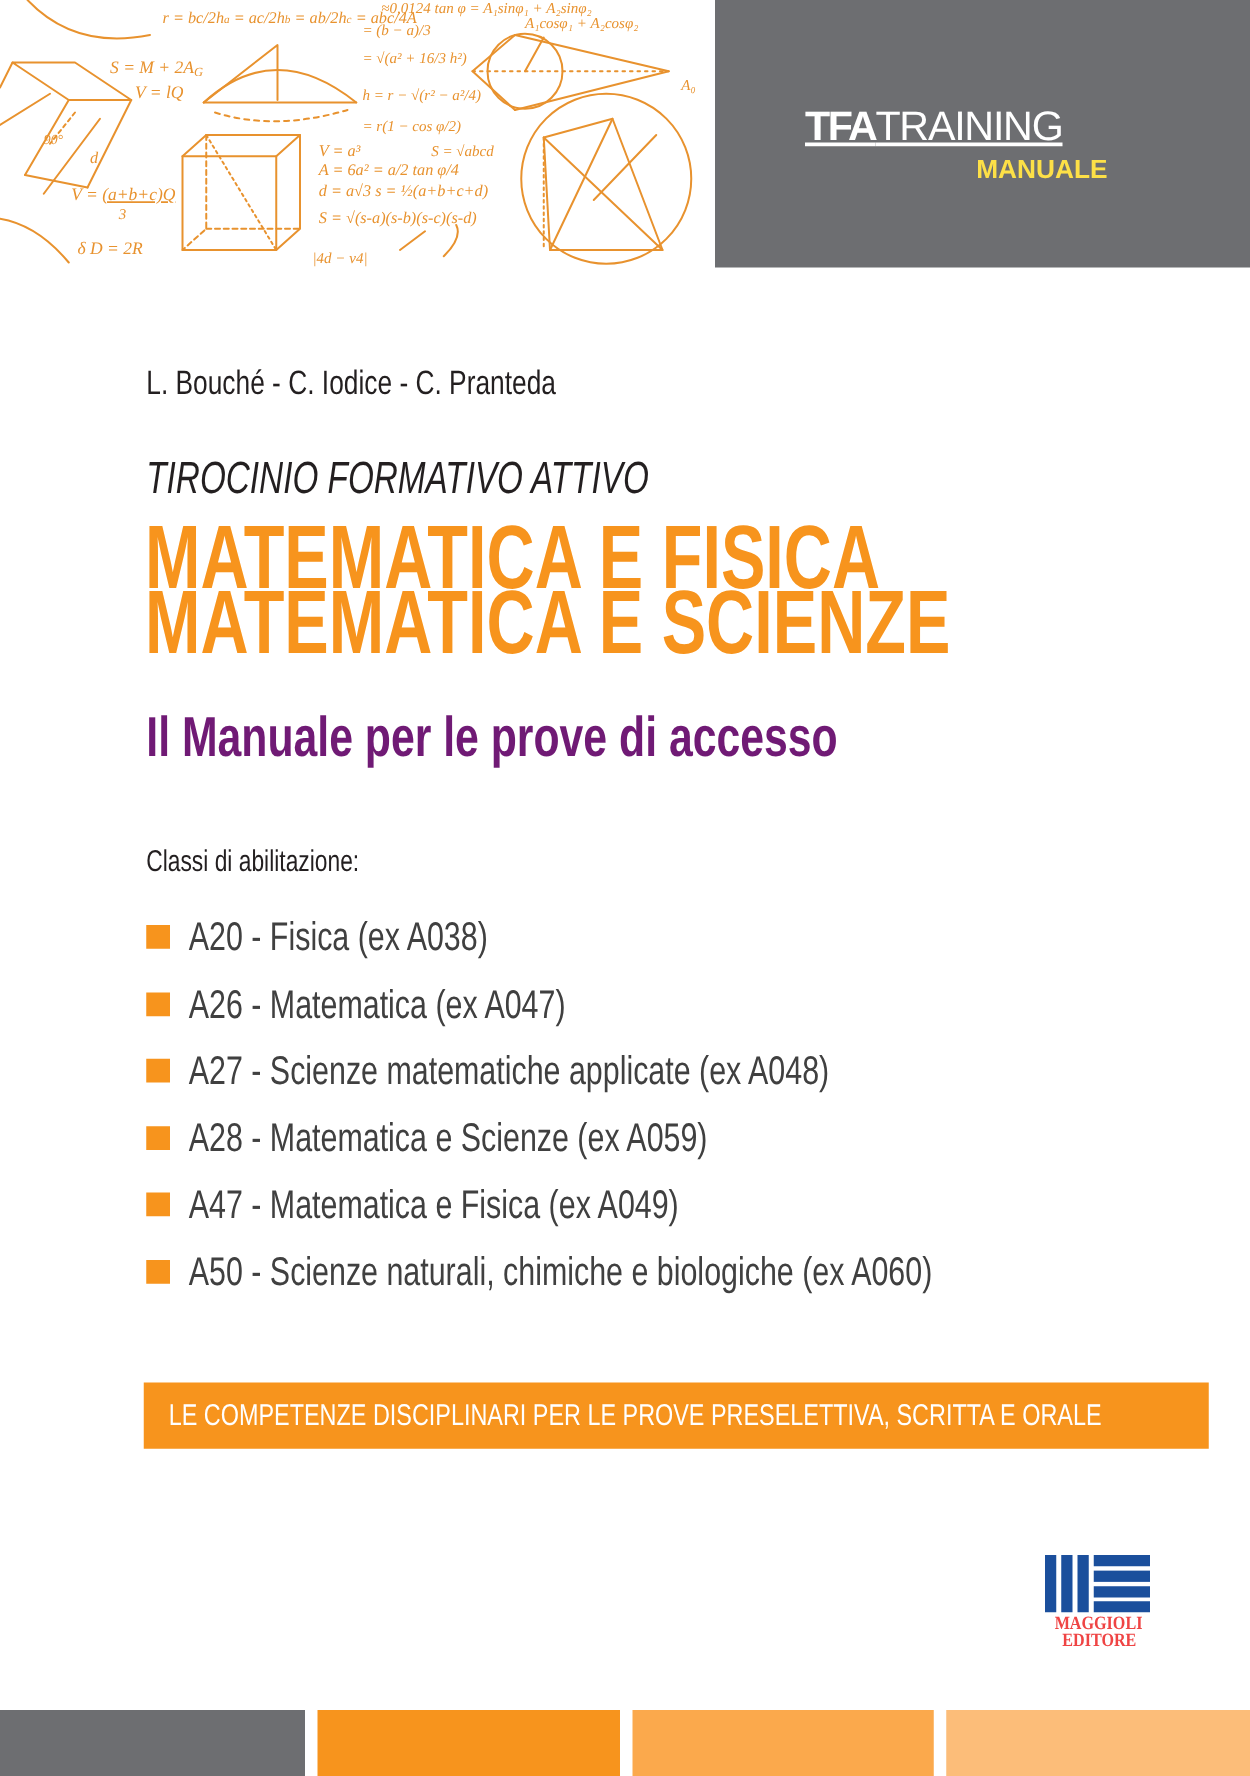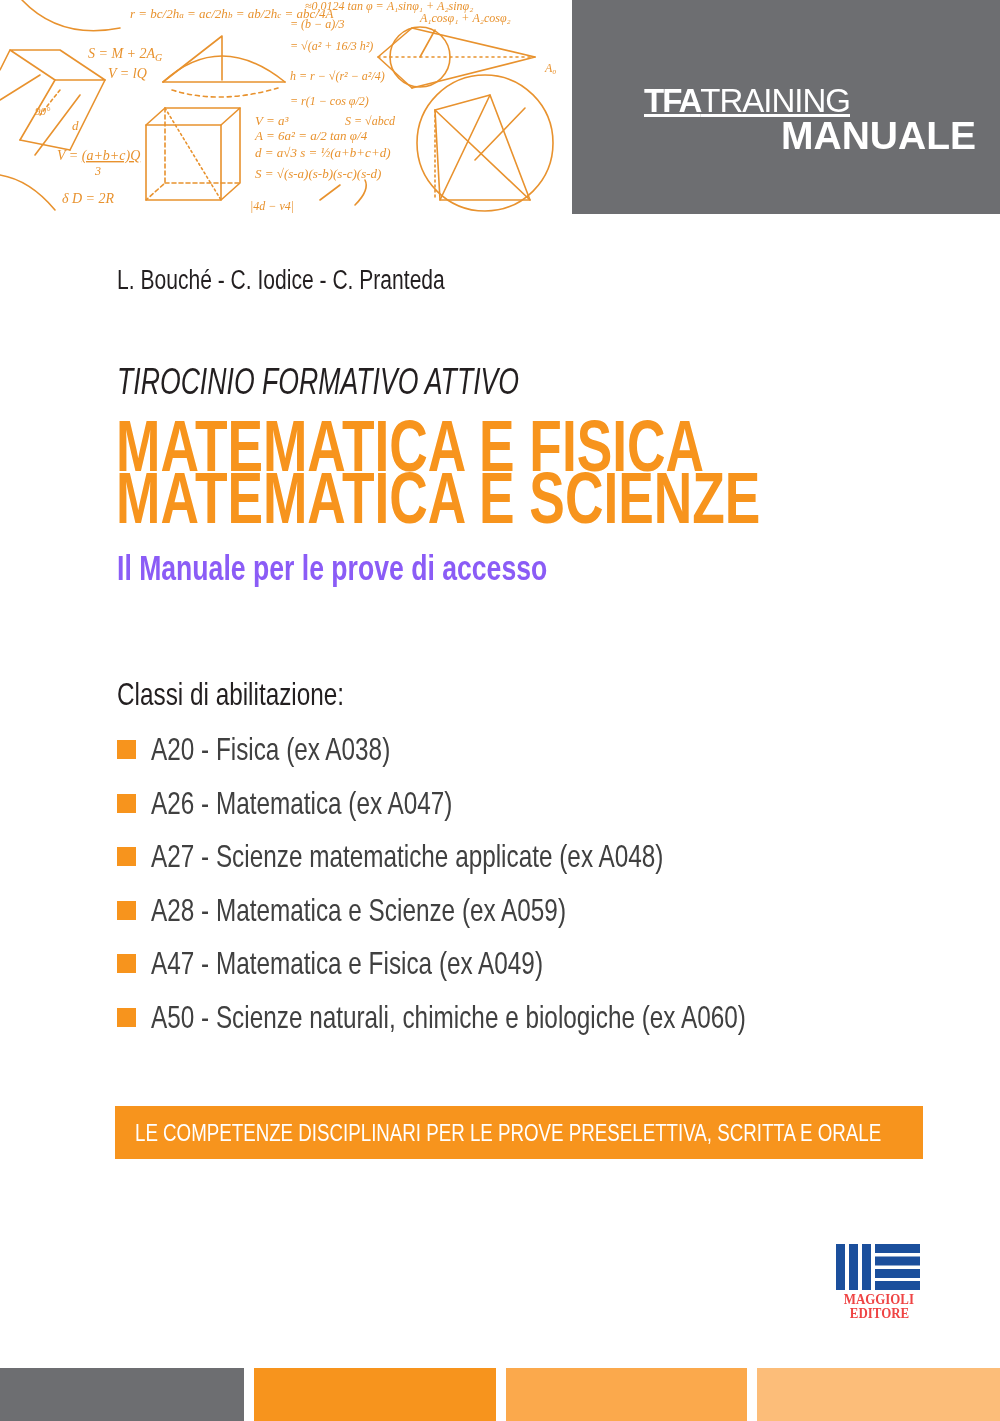--- a/index.html
+++ b/index.html
@@ -4,40 +4,40 @@
 <style>
   html, body { margin:0; padding:0; }
   body { width:1000px; height:1421px; background:#ffffff; position:relative; overflow:hidden; font-family:"Liberation Sans", sans-serif; }
   .abs { position:absolute; }
   .math-art { left:0; top:0; width:572px; height:215px; overflow:hidden; }
   .math-art svg { display:block; }
   .series-box { left:572px; top:0; width:428px; height:214px; background:#6d6e71; }
   .series-tfa { position:absolute; left:72px; top:78px; font-size:33px; line-height:45px; color:#fff; white-space:nowrap; letter-spacing:-1px;text-decoration:underline; }
   .series-tfa .b { font-weight:bold; letter-spacing:-2px; }
   .series-tfa .l { font-weight:normal; }
-  .series-manuale { position:absolute; left:209px; top:121px; font-size:39px; line-height:30px; font-weight:bold; color:#ffffff; letter-spacing:0px; }
+  .series-manuale { position:absolute; left:209px; top:121px; font-size:21px; line-height:30px; font-weight:bold; color:#fde047; letter-spacing:0px; }
   .cond { display:inline-block; transform-origin:left top; white-space:nowrap; }
-  .authors { left:117px; top:265px; font-size:27px; color:#231f20;text-align:center; }
+  .authors { left:117px; top:291px; font-size:27px; color:#231f20;text-align:center; }
   .authors .cond { transform:scaleX(0.78); }
   .kicker { left:117px; top:361px; font-size:36px; color:#231f20;font-style:italic; }
   .kicker .cond { transform:scaleX(0.74); }
   .title1, .title2 { left:116px; font-size:72px; font-weight:bold; color:#f7941d; line-height:72px; }
   .title1 { top:410px; }
   .title2 { top:462px; }
   .title1 .cond, .title2 .cond { transform:scaleX(0.74); }
-  .subtitle { left:117px; top:548px; font-size:35px; font-weight:bold; color:#8b5cf6; }
+  .subtitle { left:117px; top:564px; font-size:45px; font-weight:bold; color:#701a75; }
   .subtitle .cond { transform:scaleX(0.76); }
-  .classes-label { left:117px; top:676px; font-size:32px; color:#231f20; }
+  .classes-label { left:117px; top:676px; font-size:24px; color:#231f20; }
   .classes-label .cond { transform:scaleX(0.76); }
   .class-list { left:117px; top:730px; margin:0; padding:0; list-style:none; }
   .class-item { position:relative; height:53.5px; }
   .bullet { position:absolute; left:0; top:10px; width:19px; height:19px; background:#f7941d; }
   .class-text { position:absolute; left:34px; top:0; font-size:32px; line-height:38px; color:#404040; }
   .class-text .cond { transform:scaleX(0.76); }
-  .banner { left:115px; top:1106px; width:808px; height:53px; background:#f7941d; }
+  .banner { left:115px; top:1106px; width:808px; height:53px; background:#f7941d;padding-left:44px; }
   .banner-text { position:absolute; left:20px; top:14px; font-size:24px; line-height:26px; color:#fff; }
   .banner-text .cond { transform:scaleX(0.78); }
   .publisher { left:836px; top:1244px; width:84px; height:78px; }
   .pub-mark { position:absolute; left:0; top:0; width:84px; height:46px; }
   .pub-name { position:absolute; left:-2px; top:48px; width:90px; text-align:center; font-family:"Liberation Serif", serif; font-weight:bold; font-size:15px; line-height:14px; color:#ef4444; }
   .pub-name .cond { transform:scaleX(0.86); transform-origin:center top; }
   .footer-bar { top:1368px; height:53px; }
 </style>
 </head>
 <body>

